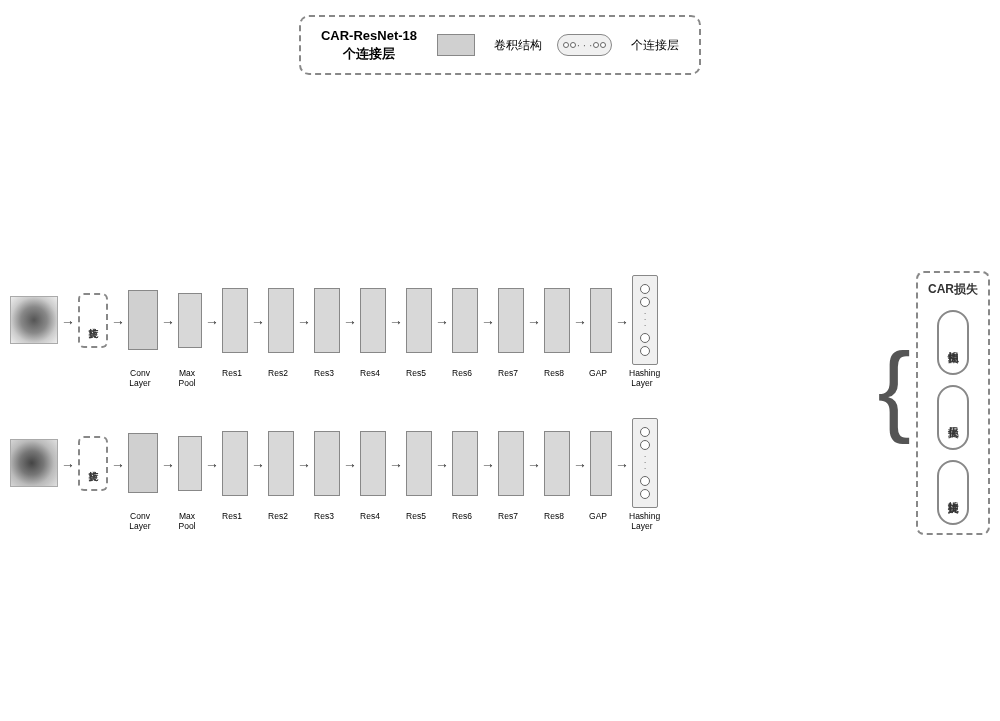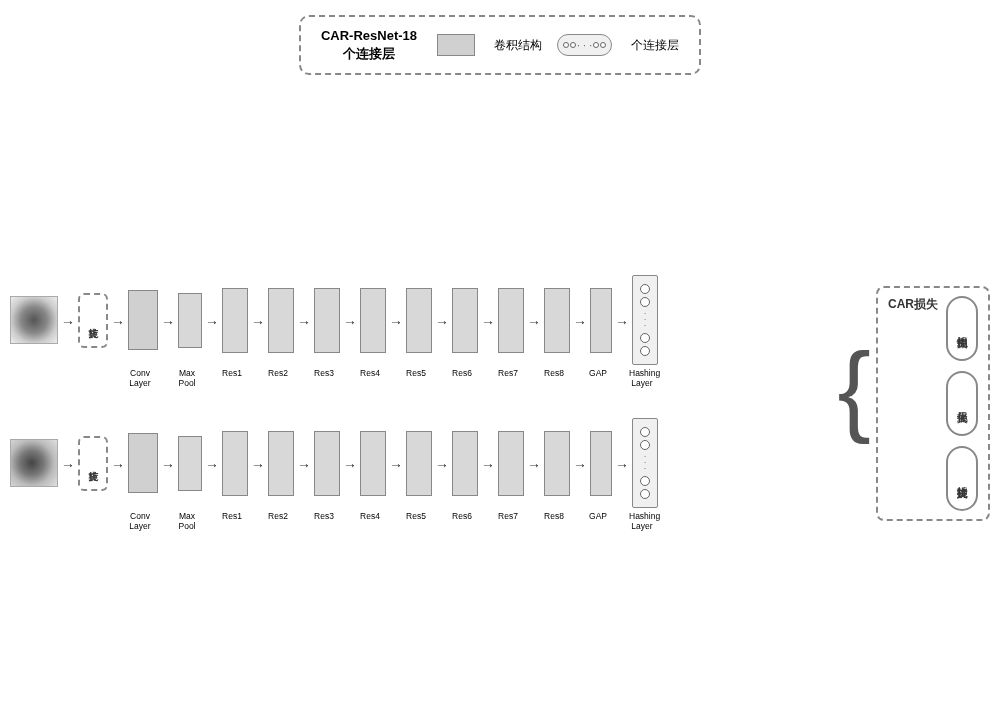--- a/index.html
+++ b/index.html
@@ -172,22 +172,23 @@
       color: #666;
       line-height: 0.8;
       text-align: center;
     }
 
     .car-loss-box {
       border: 2px dashed #888;
       border-radius: 8px;
       padding: 8px 10px;
       display: flex;
-      flex-direction: row;
+      flex-direction: column;
       gap: 8px;
+      align-items: center;
     }
 
     .car-loss-title {
       font-size: 12px;
       font-weight: bold;
       color: #333;
       margin-bottom: 4px;
     }
 
     .loss-item-box {

